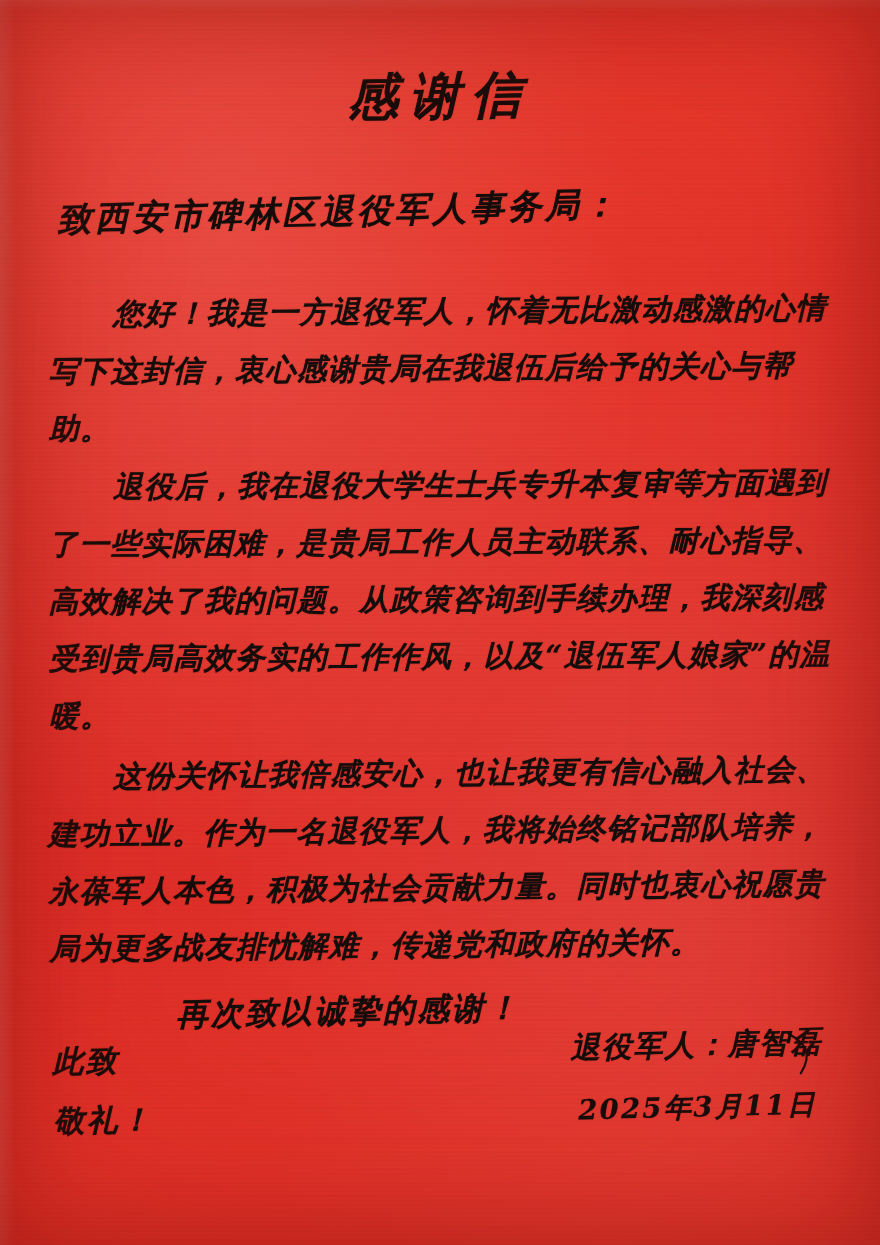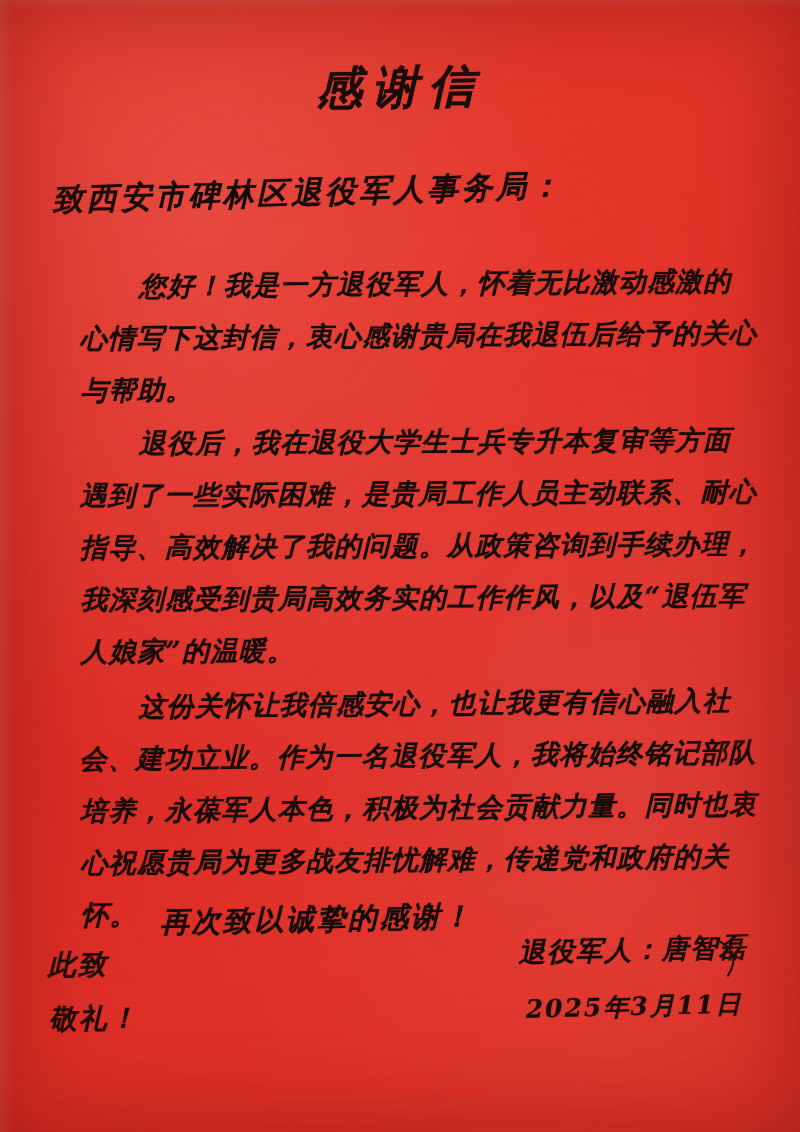--- a/index.html
+++ b/index.html
@@ -83,21 +83,20 @@
     letter-spacing: 0.10em;
     transform: rotate(-1.6deg);
     font-weight: 600;
   }
 
   .body {
     position: absolute;
     top: 258px;
     left: 44px;
     right: 40px;
-    margin-left: 36px;
   }
   .para {
     font-size: 27px;
     line-height: 52px;
     letter-spacing: 0.045em;
     margin: 0 0 2px 0;
     text-indent: 2.2em;
     transform: rotate(-0.5deg);
     font-weight: 600;
   }

